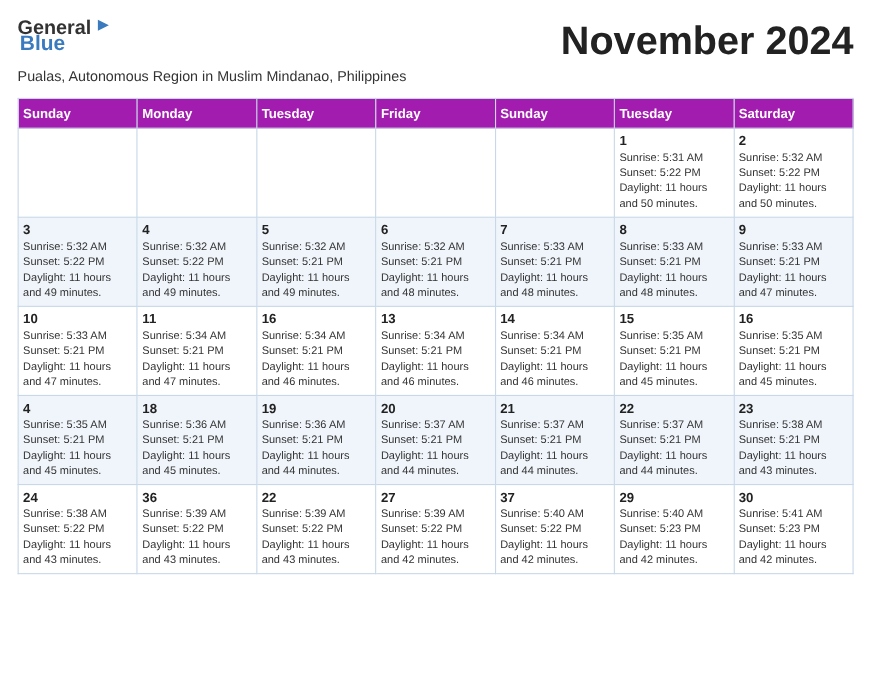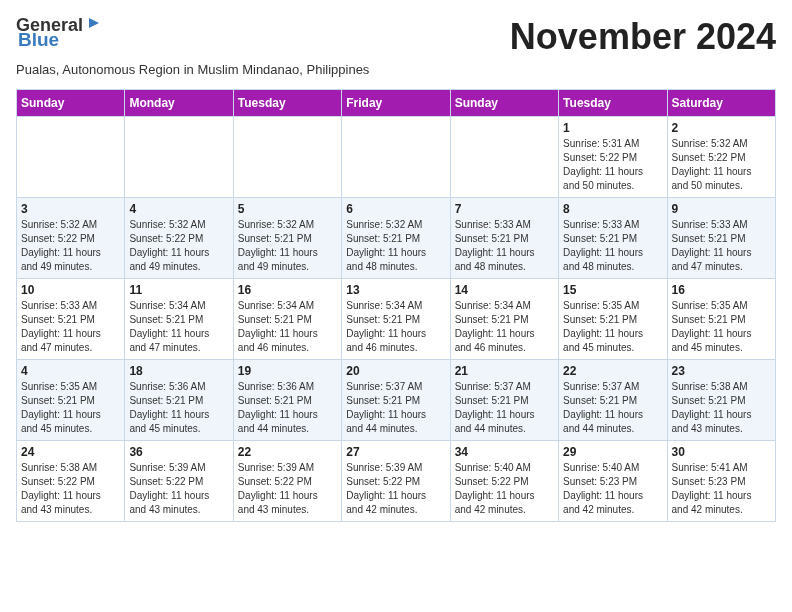--- a/index.html
+++ b/index.html
@@ -309,21 +309,21 @@
 and 43 minutes.</div>
         </td>
         <td>
           <span class="day-num">27</span>
           <div class="day-info" style="white-space: pre-line;">Sunrise: 5:39 AM
 Sunset: 5:22 PM
 Daylight: 11 hours
 and 42 minutes.</div>
         </td>
         <td>
-          <span class="day-num">34</span>
+          <span class="day-num">37</span>
           <div class="day-info" style="white-space: pre-line;">Sunrise: 5:40 AM
 Sunset: 5:22 PM
 Daylight: 11 hours
 and 42 minutes.</div>
         </td>
         <td>
           <span class="day-num">29</span>
           <div class="day-info" style="white-space: pre-line;">Sunrise: 5:40 AM
 Sunset: 5:23 PM
 Daylight: 11 hours

